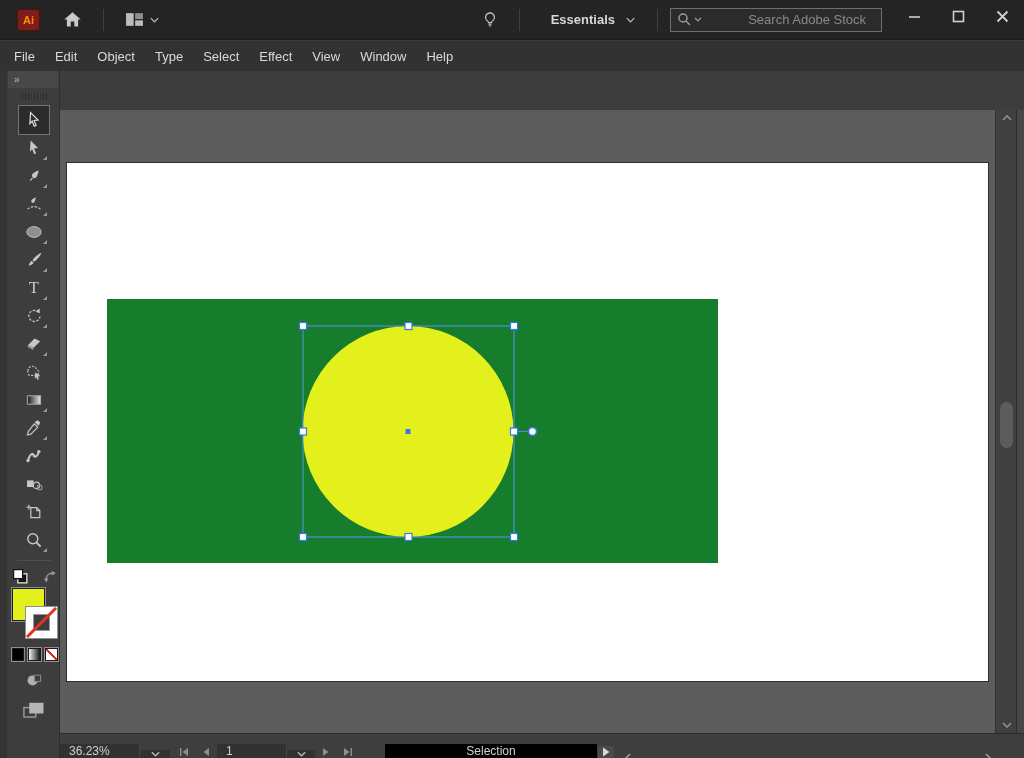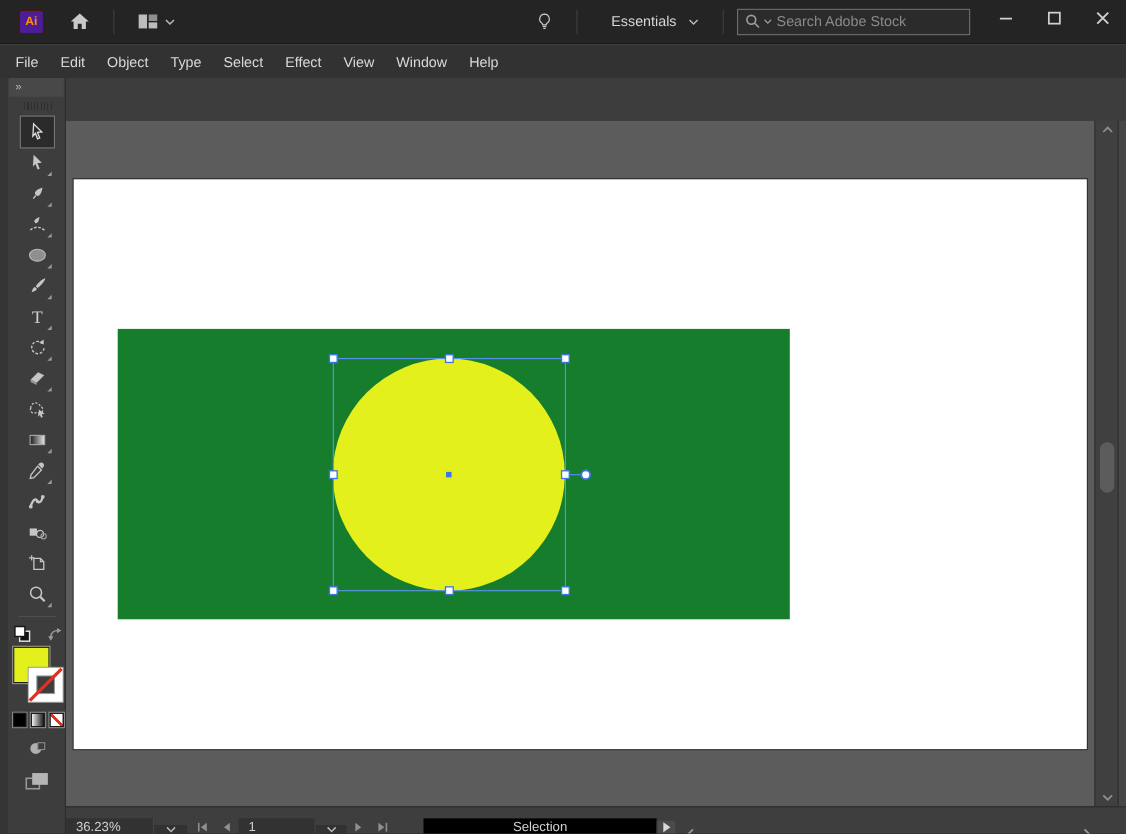--- a/index.html
+++ b/index.html
@@ -13,36 +13,36 @@
 
   
   .titlebar {
     position:absolute; left:0; top:0; width:1024px; height:40px;
     background:#242424; border-bottom:1px solid #1c1c1c;
     display:flex; align-items:center;
   }
   .tb-sep { width:1px; height:22px; background:#3f3f3f; margin:0 12px; }
   .ai-logo {
     margin-left:17px; width:23px; height:22px; border-radius:3px;
-    background:#4c1d95; border:1px solid #4a1608;
+    background:#7f1d1d; border:1px solid #4a1608;
     display:flex; align-items:center; justify-content:center;
     color:#ff8f00; font-size:11px; font-weight:bold;
   }
   .tb-btn { display:flex; align-items:center; justify-content:center; height:28px; padding:0 9px; cursor:default; }
   .home-btn { margin-left:14px; }
   .chev { margin-left:5px; }
   .tb-right { margin-left:auto; display:flex; align-items:center; height:100%; }
-  .ws-label { font-size:13px; color:#d8d8d8; margin-left:10px; }
+  .ws-label { font-size:13px; color:#d8d8d8; margin-left:10px;font-weight:bold; }
   .searchbox {
     width:212px; height:24px; background:#2b2b2b; border:1px solid #6e6e6e;
     display:flex; align-items:center; padding:0 6px; margin-right:10px;
   }
   .searchbox input {
     background:transparent; border:none; outline:none; width:160px;
-    font-family:"Liberation Sans", sans-serif; font-size:13px; color:#f97316;
+    font-family:"Liberation Sans", sans-serif; font-size:13px; color:#f97316;text-align:right;
   }
   .searchbox input::placeholder { color:#8a8a8a; }
   .win-controls { display:flex; height:100%; }
   .win-btn { width:44px; height:32px; display:flex; align-items:center; justify-content:center; }
 
   
   .menubar {
     position:absolute; left:0; top:41px; width:1024px; height:30px;
     background:#323232; display:flex; align-items:center; gap:20px;
     padding-left:14px; font-size:13px; color:#d9d9d9;

